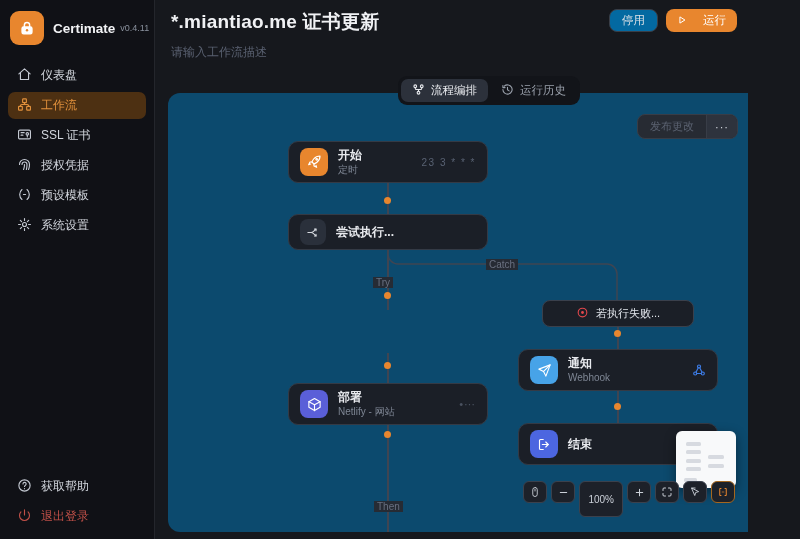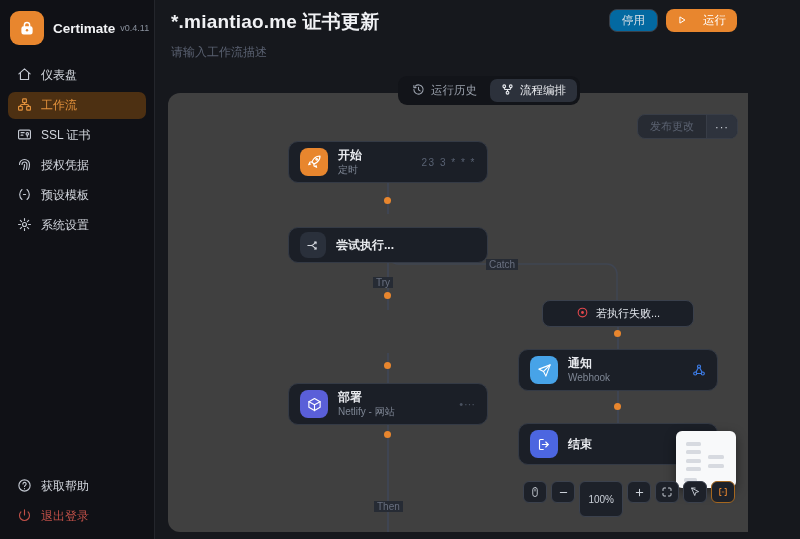--- a/index.html
+++ b/index.html
@@ -36,21 +36,21 @@
 
   
   .tabbar { position:absolute; left:243px; top:76px; z-index:5; display:flex; gap:2px;
     background:#121419; border-radius:9px; padding:3px; }
   .tab { display:flex; align-items:center; gap:6px; padding:4px 11px; border-radius:7px;
     font-size:11.5px; color:#9aa1ac; cursor:pointer; white-space:nowrap; }
   .tab.active { background:#2c313b; color:#e8eaee; }
 
   
   .canvas { position:absolute; left:13px; top:93px; right:0; bottom:7px;
-    background:#404040; border-radius:12px 0 0 12px; overflow:hidden; }
+    background:#0c4a6e; border-radius:12px 0 0 12px; overflow:hidden; }
 
   .publish-group { position:absolute; top:21px; right:10px; display:flex; align-items:center;
     background:#272b33; border:1px solid #383d47; border-radius:8px; height:25px; overflow:hidden; }
   .publish-btn { padding:0 12px; font-size:11px; color:#5b6271; background:transparent;
     border:none; height:100%; cursor:pointer; }
   .more-btn { padding:0 8px; height:100%; border:none; border-left:1px solid #383d47;
     background:#2e333d; color:#d6dae1; font-size:11px; letter-spacing:1px; cursor:pointer; }
 
   
   .node { position:absolute; width:200px; background:#1b1f27; border:1px solid #343a45;
@@ -197,40 +197,40 @@
         <span>
           <svg width="10" height="10" viewBox="0 0 24 24" fill="none" stroke="#fff" stroke-width="2.4" stroke-linejoin="round">
               <path d="M7 4.5l12 7.5-12 7.5z"></path>
             </svg>
         </span>
         <span>运行</span>
       </button>
     </div>
 
     <div class="tabbar">
-      <div class="tab">
-        <span>
-          <svg width="13" height="13" viewBox="0 0 24 24" fill="none" stroke="currentColor" stroke-width="2" stroke-linecap="round" stroke-linejoin="round">
-              <path d="M3.5 12a8.5 8.5 0 1 0 2.6-6.1"></path>
-              <path d="M3.5 4.5v4h4"></path>
-              <path d="M12 8v4.5l3 2"></path>
-            </svg>
-        </span>
-        <span>运行历史</span>
-      </div>
       <div class="tab active">
         <span>
           <svg width="13" height="13" viewBox="0 0 24 24" fill="none" stroke="currentColor" stroke-width="2" stroke-linecap="round" stroke-linejoin="round">
               <circle cx="6" cy="6" r="2.5"></circle>
               <circle cx="18" cy="6" r="2.5"></circle>
               <circle cx="12" cy="18" r="2.5"></circle>
               <path d="M6 8.5v1A2.5 2.5 0 0 0 8.5 12h7A2.5 2.5 0 0 0 18 9.5v-1M12 12v3.5"></path>
             </svg>
         </span>
         <span>流程编排</span>
+      </div>
+      <div class="tab">
+        <span>
+          <svg width="13" height="13" viewBox="0 0 24 24" fill="none" stroke="currentColor" stroke-width="2" stroke-linecap="round" stroke-linejoin="round">
+              <path d="M3.5 12a8.5 8.5 0 1 0 2.6-6.1"></path>
+              <path d="M3.5 4.5v4h4"></path>
+              <path d="M12 8v4.5l3 2"></path>
+            </svg>
+        </span>
+        <span>运行历史</span>
       </div>
     </div>
 
     <div class="canvas">
 
       <div class="publish-group">
         <button class="publish-btn">发布更改</button>
         <button class="more-btn">···</button>
       </div>
 
@@ -264,21 +264,21 @@
               <circle cx="16" cy="8" r="1.2"></circle>
             </svg>
         </div>
         <div class="node-titles">
           <span class="node-title">开始</span>
           <span class="node-sub">定时</span>
         </div>
         <span class="node-meta">23 3 * * *</span>
       </div>
 
-      <div class="node" style="left:120px; top:121px; height:36px;margin-top:13px;">
+      <div class="node" style="left:120px; top:121px; height:36px;">
         <div class="node-icon" style="background:#2a303b; width:26px; height:26px;">
           <svg width="15" height="15" viewBox="0 0 24 24" fill="none" stroke="#d6dae0" stroke-width="1.8" stroke-linecap="round" stroke-linejoin="round">
               <path d="M3 12h5c2 0 3-.8 4.5-2.3L16 6.5"></path>
               <path d="M8 12c2 0 3 .8 4.5 2.3L16 17.5"></path>
               <path d="M13.5 6.5H16V9"></path>
               <path d="M13.5 17.5H16V15"></path>
             </svg>
         </div>
         <div class="node-titles">
           <span class="node-title">尝试执行...</span>

